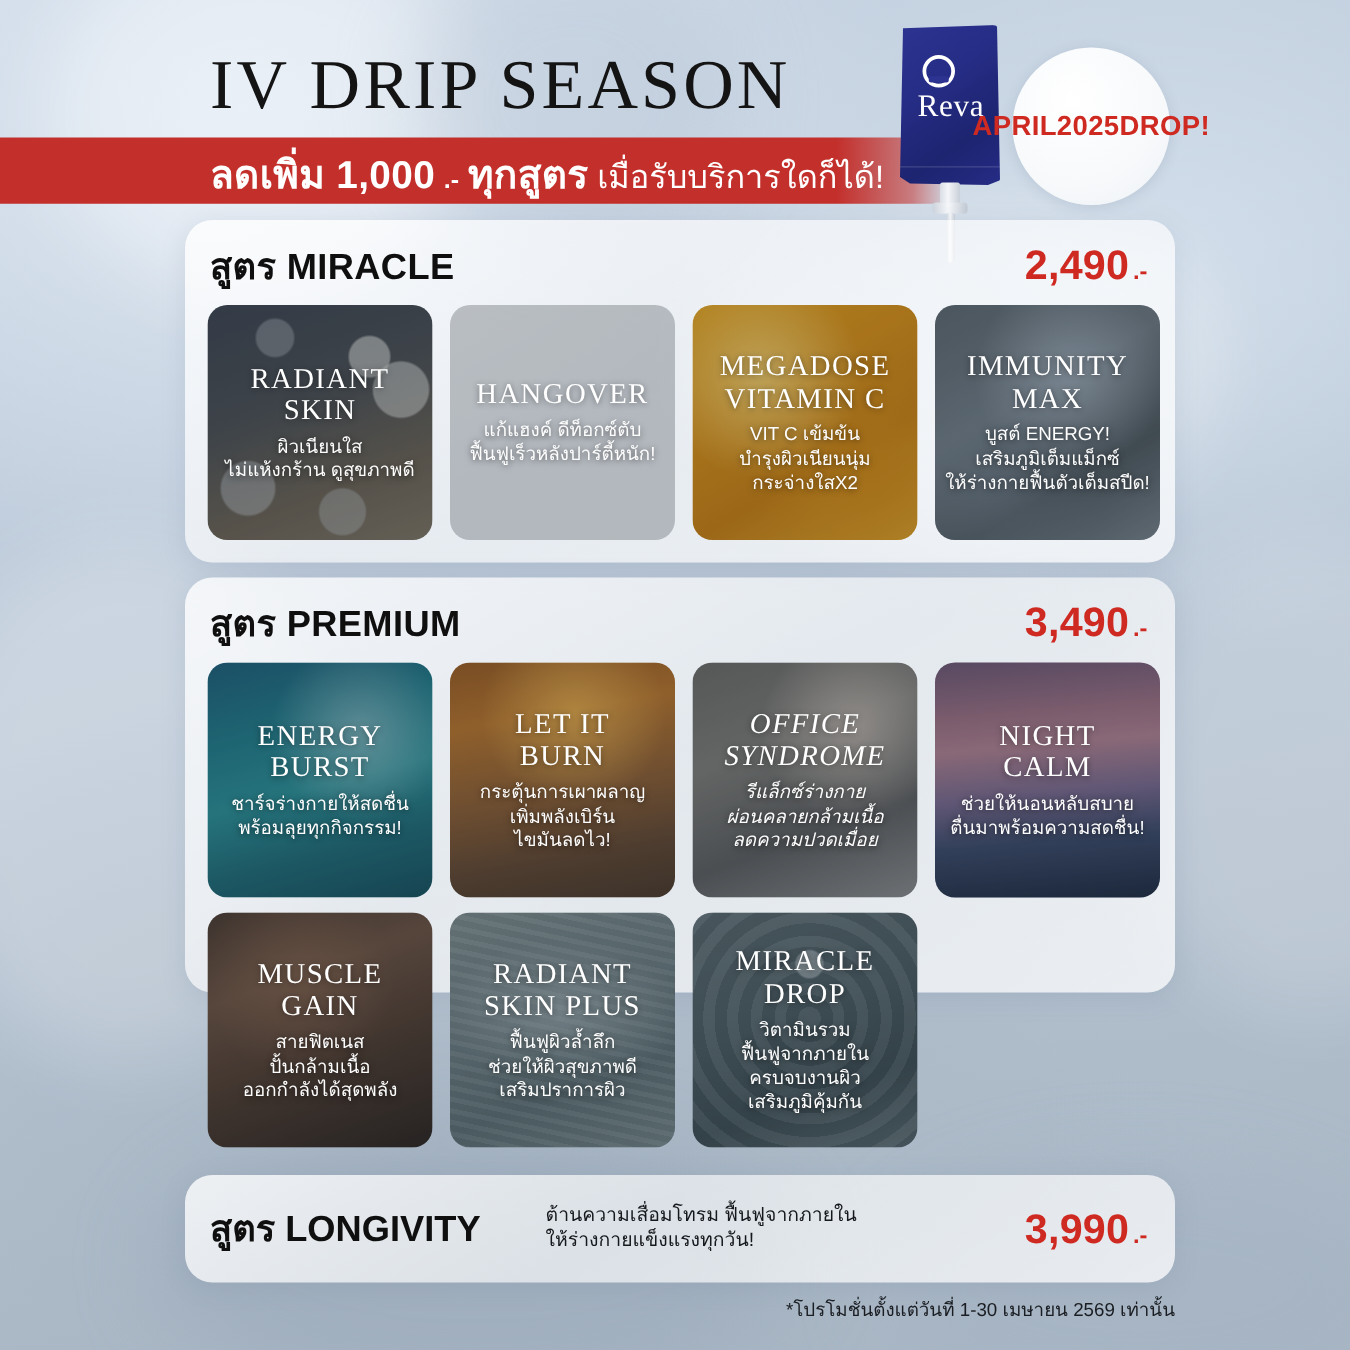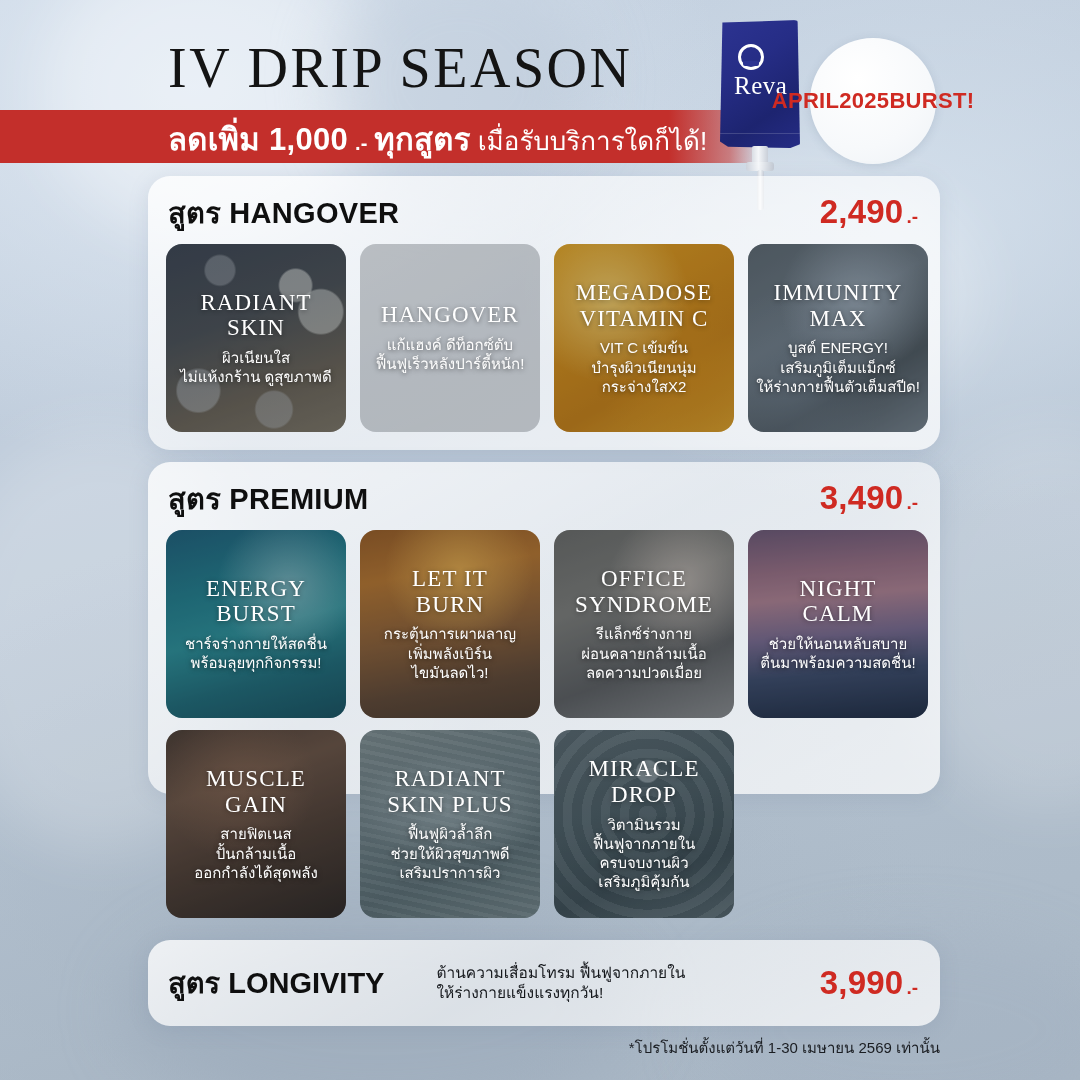--- a/index.html
+++ b/index.html
@@ -201,20 +201,21 @@
   }
   .bg-letitburn {
     background:
       radial-gradient(circle at 55% 22%, rgba(255,200,90,.6), rgba(255,200,90,0) 42%),
       linear-gradient(170deg, #9a5c22 0%, #b8752c 25%, #8a5d34 55%, #5e4531 80%, #4a382a 100%);
   }
   .bg-office {
     background:
       radial-gradient(circle at 72% 28%, rgba(235,220,210,.55), rgba(235,220,210,0) 40%),
       linear-gradient(160deg, #6b6b68 0%, #7d7d79 35%, #5c5e60 68%, #8a8c8e 100%);
+    font-style: italic;
   }
   .bg-night {
     background: linear-gradient(175deg,
       #6d5775 0%, #9a6f84 22%, #b08192 36%, #7a6a90 55%, #3b4a6a 74%, #1d2a42 100%);
   }
   .bg-muscle {
     background:
       radial-gradient(circle at 40% 28%, rgba(150,110,85,.5), rgba(150,110,85,0) 45%),
       linear-gradient(160deg, #4a3a30 0%, #6b5242 30%, #4e3c31 60%, #2b2420 100%);
   }
@@ -277,26 +278,26 @@
       <div class="iv-logo-text">Reva</div>
     </div>
     <div class="iv-neck"></div>
     <div class="iv-cap"></div>
     <div class="iv-tube"></div>
   </div>
 
   <div class="badge">
     <span>APRIL</span>
     <span>2025</span>
-    <span>BURST!</span>
+    <span>DROP!</span>
   </div>
 
   <div class="panel" id="panel-standard">
     <div class="panel-head">
-      <div class="panel-name">สูตร HANGOVER</div>
+      <div class="panel-name">สูตร MIRACLE</div>
       <div class="panel-price">
         <span class="price-num">2,490</span>
         <span class="price-dash">.-</span>
       </div>
     </div>
     <div class="card-row" id="std-row">
         <div class="card bg-radiant">
           <div class="card-title">RADIANT<br>SKIN</div>
           <div class="card-desc">ผิวเนียนใส<br>ไม่แห้งกร้าน ดูสุขภาพดี</div>
         </div>

